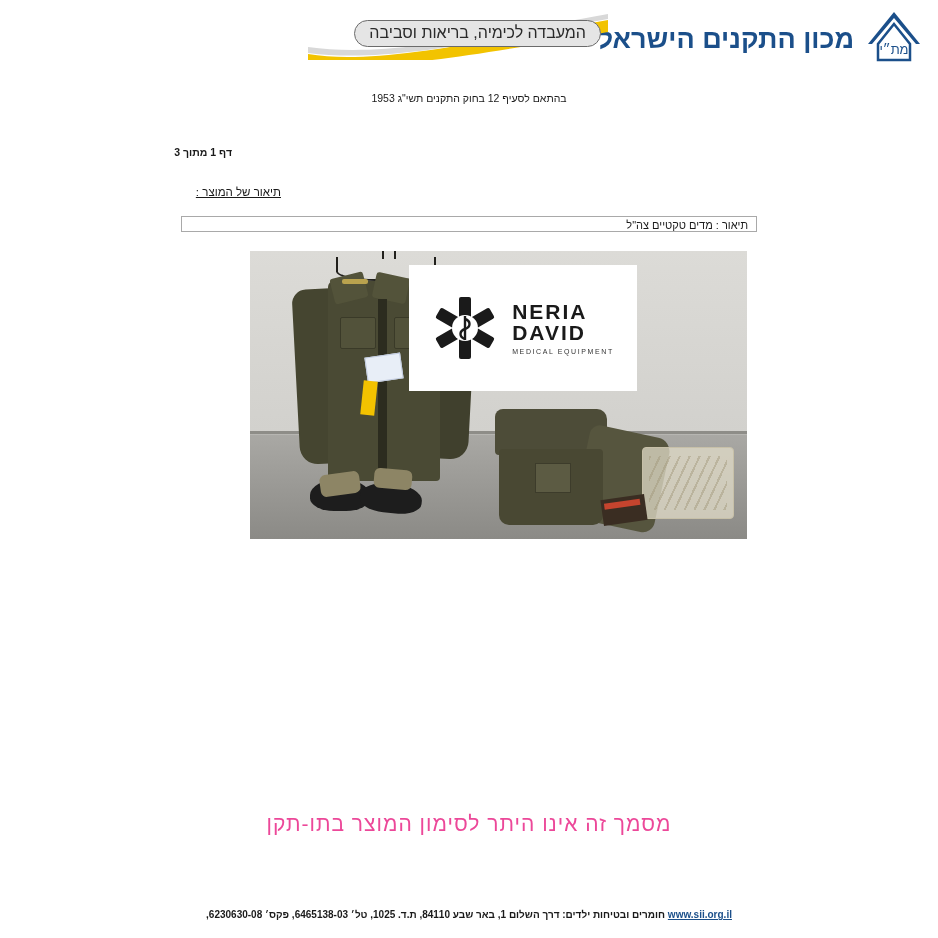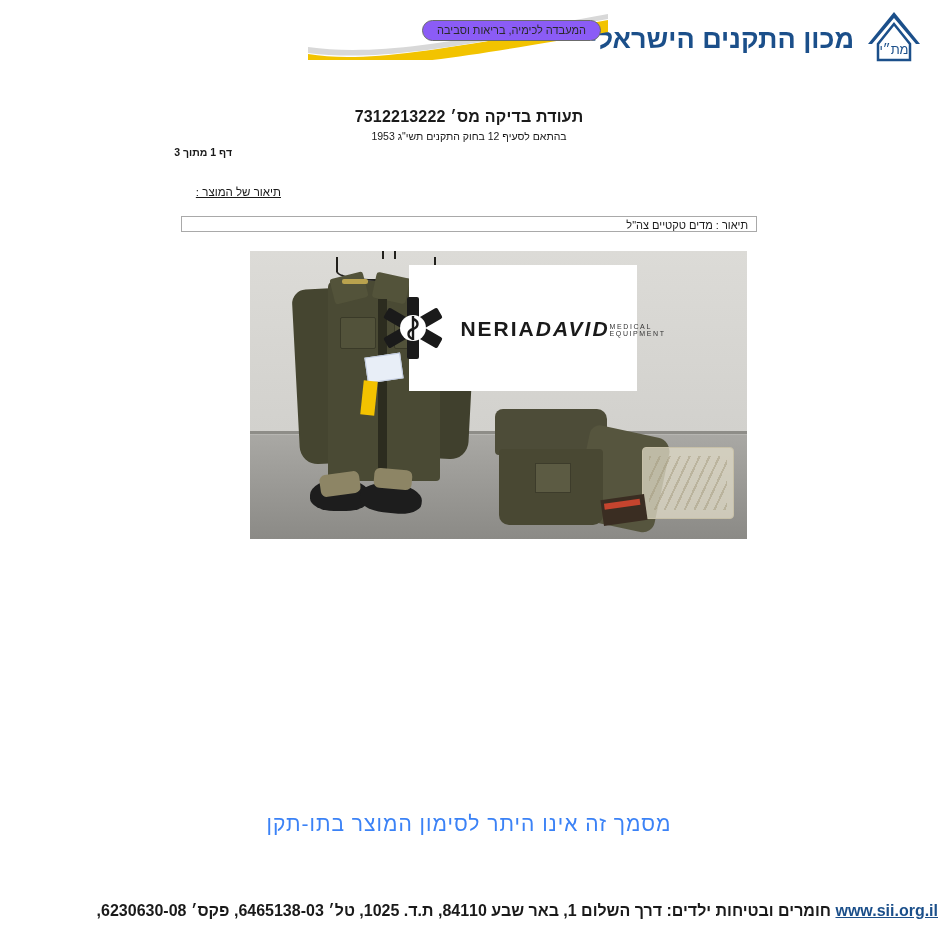--- a/index.html
+++ b/index.html
@@ -57,23 +57,23 @@
     width: 300px;
     height: 46px;
   }
   .lab-pill {
     position: absolute;
     top: 20px;
     right: 337px;
     border: 1px solid #6b6b6b;
     border-radius: 14px;
     padding: 3px 14px 4px 14px;
-    font-size: 11px;
+    font-size: 16px;
     color: #2a2a2a;
-    background: #8b5cf6;
+    background: #e5e5e5;
     white-space: nowrap;
   }
 
   
   .doc-title {
     text-align: center;
     font-size: 16px;
     font-weight: bold;
     margin-top: 20px;
     letter-spacing: 0.2px;
@@ -373,57 +373,58 @@
     gap: 14px;
     direction: ltr;
   }
   .brand-overlay .star {
     width: 66px;
     height: 66px;
     position: relative;
   }
   .brand-overlay .brand-text {
     display: flex;
+    flex-direction: column;
     align-items: flex-start;
     line-height: 1;
   }
   .brand-overlay .b1, .brand-overlay .b2 {
     font-size: 21px;
     font-weight: bold;
     letter-spacing: 2px;
     color: #1a1a1a;
   }
-  .brand-overlay .b2 { margin-top: 0; font-style: italic; }
+  .brand-overlay .b2 { margin-top: 0; }
   .brand-overlay .b3 {
     font-size: 7px;
     letter-spacing: 1.6px;
     color: #333;
     margin-top: 5px;
   }
 
   
   .watermark {
     position: absolute;
     top: 812px;
     left: 0;
     right: 0;
     text-align: center;
     font-size: 21px;
-    color: #3b82f6;
+    color: #ec4899;
     letter-spacing: 1px;
   }
 
   
   .footer {
     position: absolute;
     bottom: 18px;
     left: 0;
     right: 0;
-    text-align: right;
-    font-size: 16px;
+    text-align: center;
+    font-size: 10px;
     font-weight: bold;
     color: #1a1a1a;
     direction: rtl;
   }
   .footer .site {
     color: #1b4f8a;
     text-decoration: underline;
   }
 </style>
 </head>
@@ -447,21 +448,20 @@
     <div class="swoosh">
       <svg viewBox="0 0 300 46" width="300" height="46" aria-hidden="true">
         <path d="M0 40 C 60 50, 140 34, 300 6 L300 18 C 150 44, 70 58, 0 48 Z" fill="#f2c300"></path>
         <path d="M0 33 C 70 43, 150 27, 300 0 L300 5 C 150 33, 70 48, 0 39 Z" fill="#d8d8d8"></path>
       </svg>
     </div>
 
     <div class="lab-pill">המעבדה לכימיה, בריאות וסביבה</div>
   </div>
 
-  <div class="doc-title">תעודת בדיקה מס׳ 7312213222</div>
   <div class="doc-subtitle">בהתאם לסעיף 12 בחוק התקנים תשי"ג 1953</div>
 
   <div class="page-counter">דף 1 מתוך 3</div>
 
   <div class="section-heading">תיאור של המוצר :</div>
 
   <div class="desc-box">תיאור : מדים טקטיים צה"ל</div>
 
   <div class="photo">
     <div class="wall"></div>

